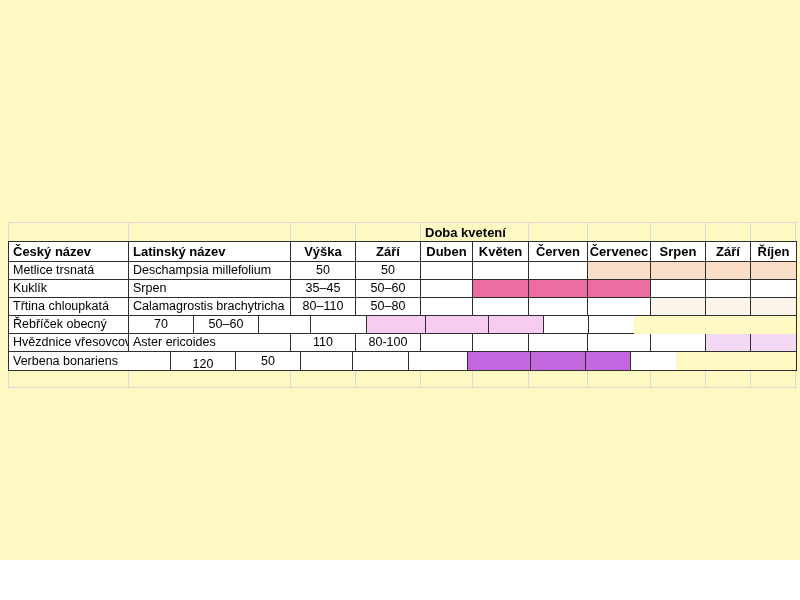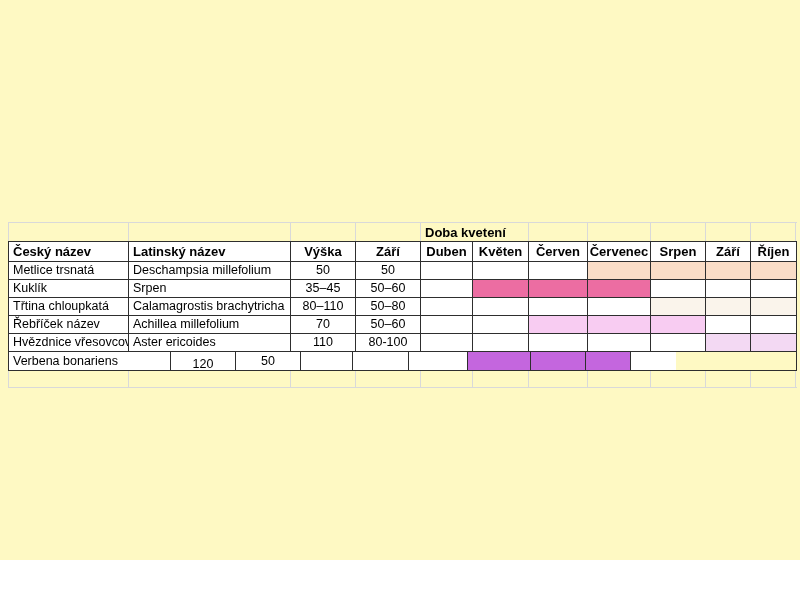--- a/index.html
+++ b/index.html
@@ -156,24 +156,21 @@
           <div class="tcell center" style="width: 52px;"></div>
           <div class="tcell center" style="width: 56px;"></div>
           <div class="tcell center" style="width: 59px;"></div>
           <div class="tcell center" style="width: 63px;"></div>
           <div class="tcell center" style="width: 55px; background: rgb(250, 244, 235);"></div>
           <div class="tcell center" style="width: 45px; background: rgb(250, 244, 235);"></div>
           <div class="tcell center" style="width: 45px; background: rgb(250, 244, 235);"></div>
         </div>
         <div class="trow">
           <div class="tcell left" style="width: 120px;">
-            <span>Řebříček název</span>
-          </div>
-          <div class="tcell left" style="width: 162px;">
-            <span>Achillea millefolium</span>
+            <span>Řebříček obecný</span>
           </div>
           <div class="tcell center" style="width: 65px; text-align: right;">
             <span>70</span>
           </div>
           <div class="tcell center" style="width: 65px;">
             <span>50–60</span>
           </div>
           <div class="tcell center" style="width: 52px;"></div>
           <div class="tcell center" style="width: 56px;"></div>
           <div class="tcell center" style="width: 59px; background: rgb(248, 204, 242);"></div>

